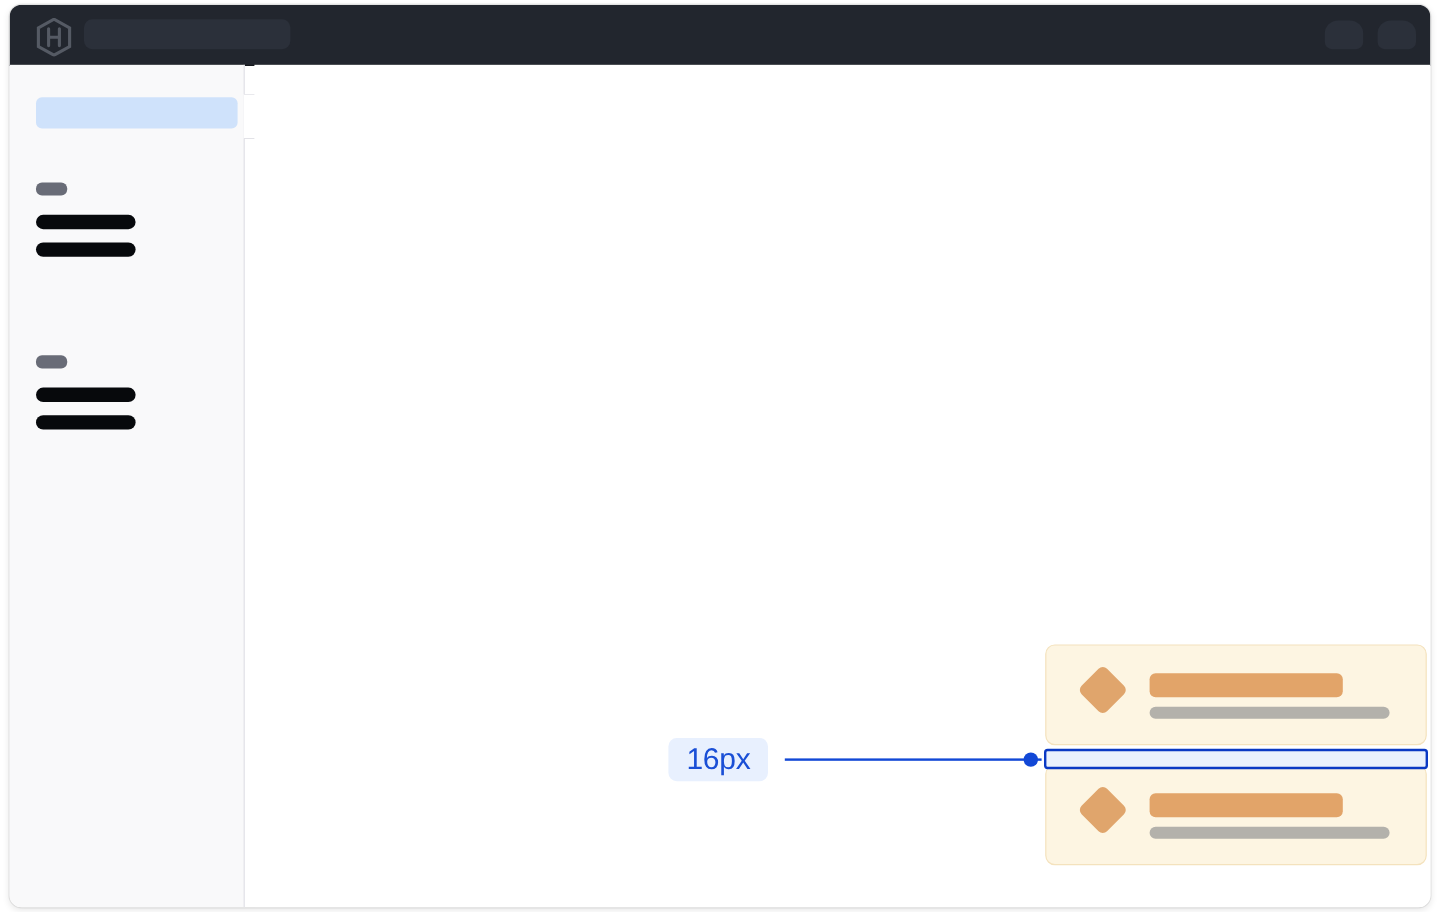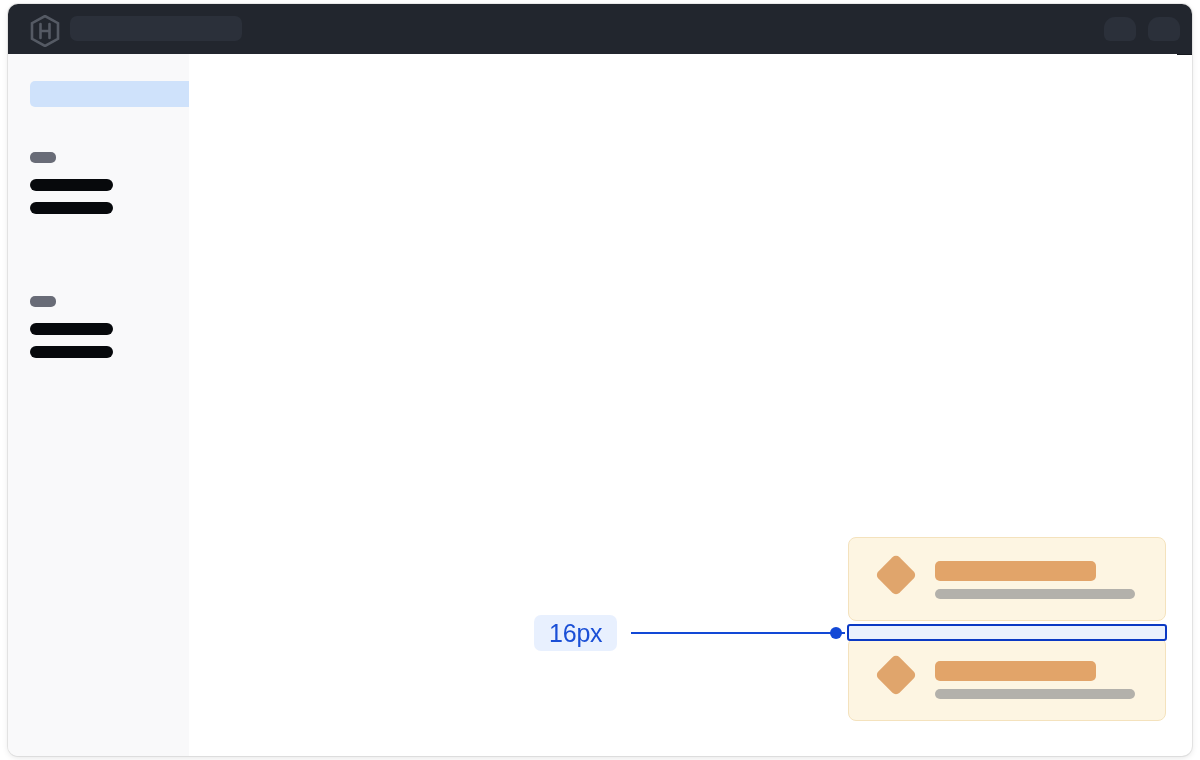--- a/index.html
+++ b/index.html
@@ -107,21 +107,21 @@
     height: 12px;
     background: #07090c;
     border-radius: 6px;
   }
   .skel-bar.first { margin-top: 16px; }
   .skel-bar.second { margin-top: 11px; }
 
   
   .canvas {
     position: absolute;
-    left: 181px;
+    left: 204px;
     top: 50px;
     width: 988px;
     height: 702px;
     background: #ffffff;
   }
 
   
   .card {
     position: absolute;
     left: 659px;

